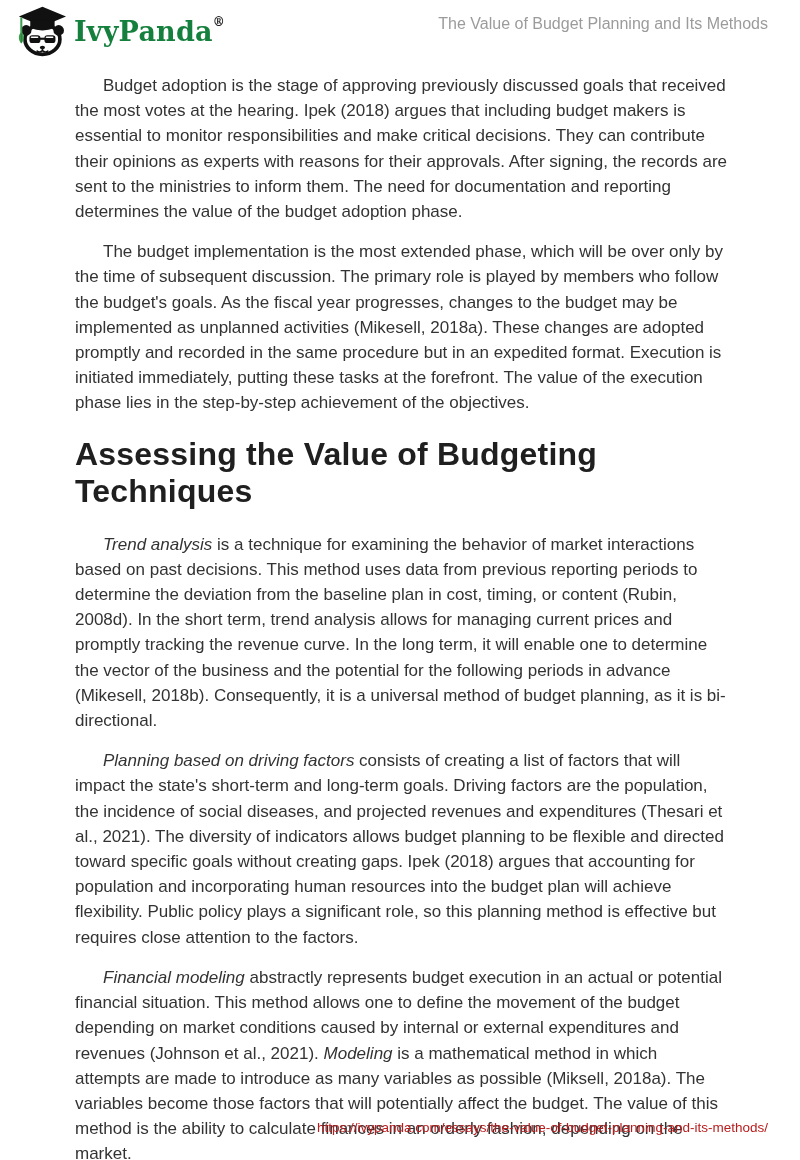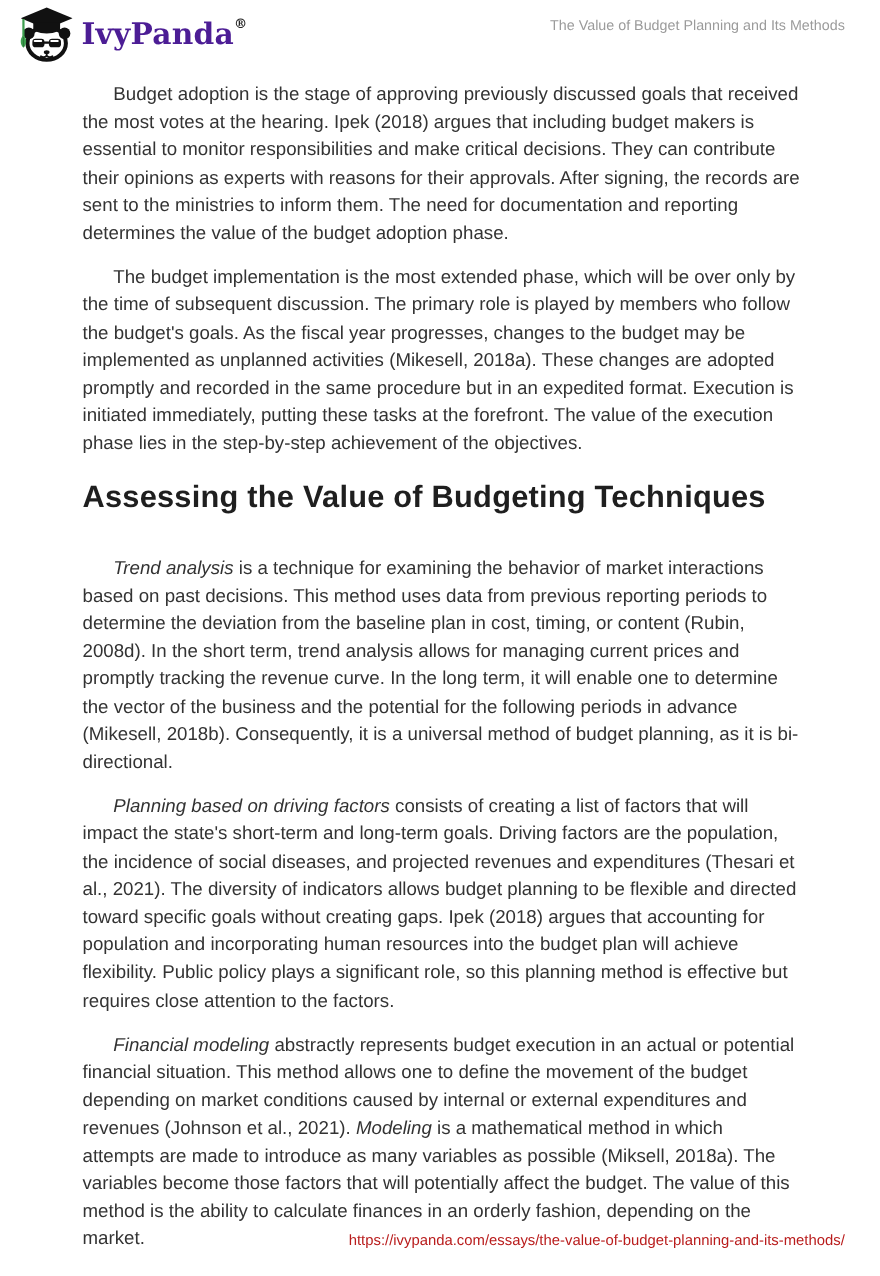--- a/index.html
+++ b/index.html
@@ -24,35 +24,35 @@
   .logo {
     display: flex;
     align-items: center;
     gap: 8px;
   }
   .logo-icon { width: 52px; height: 52px; display: block; }
   .logo-text {
     font-family: "DejaVu Serif", "Liberation Serif", serif;
     font-weight: bold;
     font-size: 27px;
-    color: #4c1d95;
+    color: #15803d;
     letter-spacing: 0.2px;
     line-height: 52px;
   }
   .logo-reg {
     font-family: "DejaVu Serif", "Liberation Serif", serif;
     font-weight: bold;
     font-size: 12px;
     color: #222222;
     vertical-align: super;
     position: relative;
     top: -9px;
   }
   .header-title {
-    font-size: 13px;
+    font-size: 16px;
     color: #9b9b9b;
     padding-top: 9px;
     text-align: right;
   }
 
   
   .article {
     width: 652px;
     margin-left: 75px;
     margin-top: 11px;
@@ -60,25 +60,25 @@
   }
   .article p {
     font-size: 17px;
     line-height: 25.2px;
     text-indent: 28px;
     margin-bottom: 15px;
     color: #333333;
   }
   .article p i { font-style: italic; margin-top: 41px; }
   .section-heading {
-    font-size: 28px;
+    font-size: 32px;
     font-weight: bold;
     color: #1f1f1f;
     margin-top: 20px;
-    margin-bottom: 36px;
+    margin-bottom: 22px;
     letter-spacing: 0.2px;
   }
 
   
   .page-footer {
     position: absolute;
     right: 32px;
     bottom: 25px;
     font-size: 13.5px;
     color: #b91c1c;

